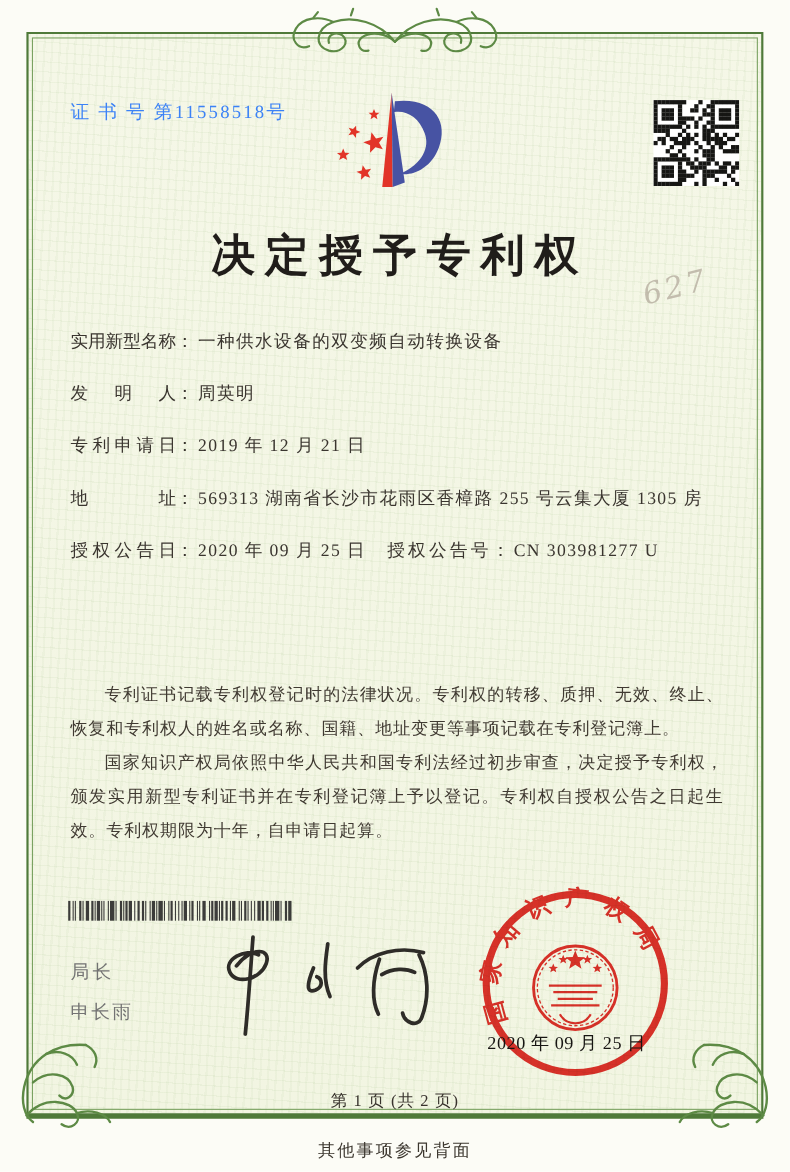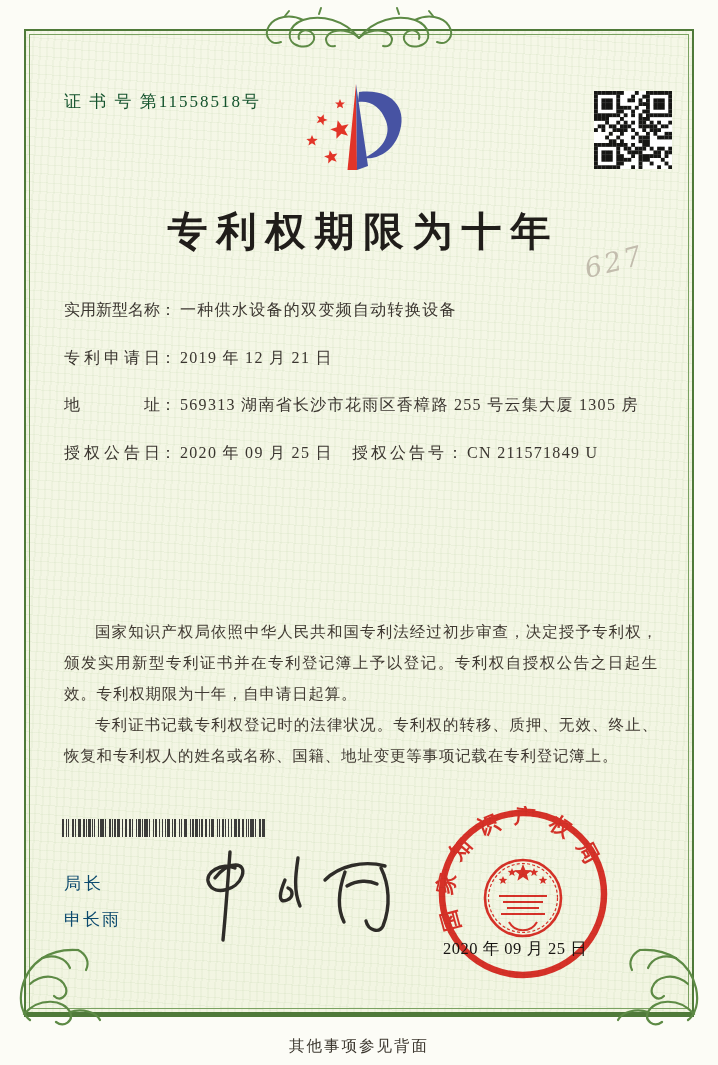--- a/index.html
+++ b/index.html
@@ -27,21 +27,21 @@
   .frame-inner{
     position:absolute;inset:3px;
     border:1px solid #7aa261;
   }
   .ornament-top{position:absolute;left:229px;top:6px;width:260px;height:50px;}
   .corner-fl{position:absolute;width:92px;height:86px;}
   .corner-fl.bl{left:12px;top:944px;}
   .corner-fl.br{left:614px;top:944px;transform:scaleX(-1);}
 
   
-  .cert-no{position:absolute;left:64px;top:90px;font-size:17px;letter-spacing:2px;color:#14532d;}
+  .cert-no{position:absolute;left:64px;top:90px;font-size:17px;letter-spacing:2px;color:#3b82f6;}
   .logo{position:absolute;left:296px;top:82px;width:118px;height:95px;}
   .qr{position:absolute;left:594px;top:91px;width:78px;height:78px;background:#fff;}
   .title{
     position:absolute;left:0;right:0;top:204px;text-align:center;
     font-size:40px;font-weight:bold;letter-spacing:9px;text-indent:9px;color:#201d1a;
   }
   .pencil{
     position:absolute;left:584px;top:246px;
     font-size:27px;font-style:italic;color:#b3aa9c;opacity:.75;
     transform:rotate(-14deg);letter-spacing:3px;
@@ -64,21 +64,21 @@
   .body-text{
     position:absolute;left:64px;top:616px;width:594px;
     font-size:15.5px;line-height:31px;letter-spacing:.8px;color:#403a32;
     text-align:justify;
   }
   .body-text p{margin:0;text-indent:2em;}
 
   
   .barcode{position:absolute;left:62px;top:819px;height:18px;display:flex;align-items:stretch;}
   .barcode div{background:#3c3c3a;}
-  .director{position:absolute;left:64px;top:872px;font-size:17px;letter-spacing:3px;color:#0c4a6e;}
+  .director{position:absolute;left:64px;top:872px;font-size:17px;letter-spacing:3px;color:#737373;}
   .director .dname{margin-top:13px;letter-spacing:2px;}
   .signature{position:absolute;left:185px;top:848px;width:230px;height:100px;}
   .seal{position:absolute;left:435px;top:806px;width:176px;height:176px;mix-blend-mode:multiply;opacity:.93;}
   .seal-date{
     position:absolute;left:443px;top:938px;width:160px;
     font-size:16.5px;letter-spacing:.5px;color:#171512;z-index:5;white-space:nowrap;
   }
   .page-info{position:absolute;left:0;right:0;top:991px;text-align:center;font-size:15px;letter-spacing:1px;color:#38332d;}
   .back-note{position:absolute;left:0;right:0;top:1036px;text-align:center;font-size:15.5px;letter-spacing:2px;color:#3c372f;}
 </style>
@@ -362,45 +362,48 @@
       <rect x="11.14" y="74.29" width="3.86" height="3.86" fill="#161614"></rect>
       <rect x="14.86" y="74.29" width="3.86" height="3.86" fill="#161614"></rect>
       <rect x="18.57" y="74.29" width="3.86" height="3.86" fill="#161614"></rect>
       <rect x="22.29" y="74.29" width="3.86" height="3.86" fill="#161614"></rect>
       <rect x="37.14" y="74.29" width="3.86" height="3.86" fill="#161614"></rect>
       <rect x="44.57" y="74.29" width="3.86" height="3.86" fill="#161614"></rect>
       <rect x="63.14" y="74.29" width="3.86" height="3.86" fill="#161614"></rect>
       <rect x="74.29" y="74.29" width="3.86" height="3.86" fill="#161614"></rect>
     </svg>
 
-  <div class="title">专利权期限为十年</div>
+  <div class="title">决定授予专利权</div>
 
   <div class="pencil">627</div>
 
   <div class="fields">
     <div class="frow">
       <span class="flabel">实用新型名称</span><span class="fcolon">：</span><span class="fvalue">一种供水设备的双变频自动转换设备</span>
+    </div>
+    <div class="frow">
+      <span class="flabel">发明人</span><span class="fcolon">：</span><span class="fvalue">周英明</span>
     </div>
     <div class="frow">
       <span class="flabel">专利申请日</span><span class="fcolon">：</span><span class="fvalue">2019 年 12 月 21 日</span>
     </div>
     <div class="frow">
       <span class="flabel">地址</span><span class="fcolon">：</span><span class="fvalue">569313 湖南省长沙市花雨区香樟路 255 号云集大厦 1305 房</span>
     </div>
     <div class="frow">
       <span class="flabel">授权公告日</span><span class="fcolon">：</span><span class="fvalue">2020 年 09 月 25 日</span>
       <span class="grant2">
-        <span class="glabel">授权公告号</span><span class="fcolon">：</span><span class="fvalue">CN 211571849 U</span>
+        <span class="glabel">授权公告号</span><span class="fcolon">：</span><span class="fvalue">CN 303981277 U</span>
       </span>
     </div>
   </div>
 
   <div class="body-text">
+    <p>专利证书记载专利权登记时的法律状况。专利权的转移、质押、无效、终止、恢复和专利权人的姓名或名称、国籍、地址变更等事项记载在专利登记簿上。</p>
     <p>国家知识产权局依照中华人民共和国专利法经过初步审查，决定授予专利权，颁发实用新型专利证书并在专利登记簿上予以登记。专利权自授权公告之日起生效。专利权期限为十年，自申请日起算。</p>
-    <p>专利证书记载专利权登记时的法律状况。专利权的转移、质押、无效、终止、恢复和专利权人的姓名或名称、国籍、地址变更等事项记载在专利登记簿上。</p>
   </div>
 
   <div class="barcode" id="barcode">
       <div style="width: 2.3px; margin-right: 1.25px;"></div>
       <div style="width: 1.15px; margin-right: 1.25px;"></div>
       <div style="width: 1.15px; margin-right: 2.5px;"></div>
       <div style="width: 2.3px; margin-right: 1.25px;"></div>
       <div style="width: 1.15px; margin-right: 1.25px;"></div>
       <div style="width: 3.45px; margin-right: 2.5px;"></div>
       <div style="width: 1.15px; margin-right: 1.25px;"></div>
@@ -493,15 +496,16 @@
       <polygon points="77,62 78.2,64.8 81.3,65 78.9,66.9 79.7,69.9 77,68.2 74.3,69.9 75.1,66.9 72.7,65 75.8,64.8"></polygon>
       <polygon points="99,62 100.2,64.8 103.3,65 100.9,66.9 101.7,69.9 99,68.2 96.3,69.9 97.1,66.9 94.7,65 97.8,64.8"></polygon>
       <polygon points="108,70 109.2,72.8 112.3,73 109.9,74.9 110.7,77.9 108,76.2 105.3,77.9 106.1,74.9 103.7,73 106.8,72.8"></polygon>
     </g>
     <text font-size="21" font-weight="bold" fill="#e0231d" letter-spacing="13" font-family="Liberation Serif, DejaVu Serif, serif">
       <textPath href="#sealArc" startOffset="7">国家知识产权局</textPath>
     </text>
   </svg>
   <div class="seal-date">2020 年 09 月 25 日</div>
 
+  <div class="page-info">第 1 页 (共 2 页)</div>
   <div class="back-note">其他事项参见背面</div>
 
 </div>
 
 </body></html>

